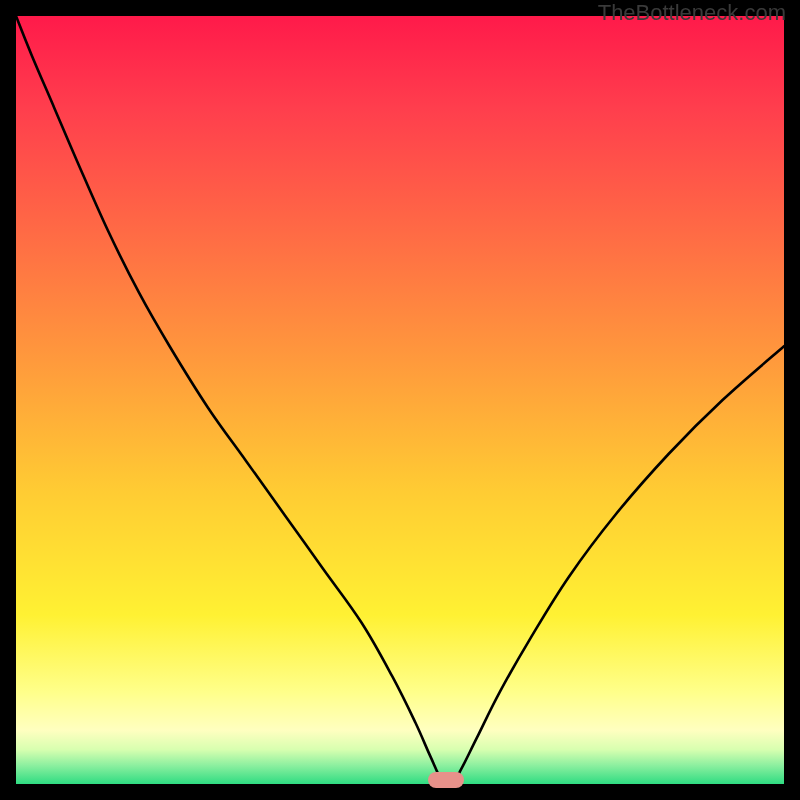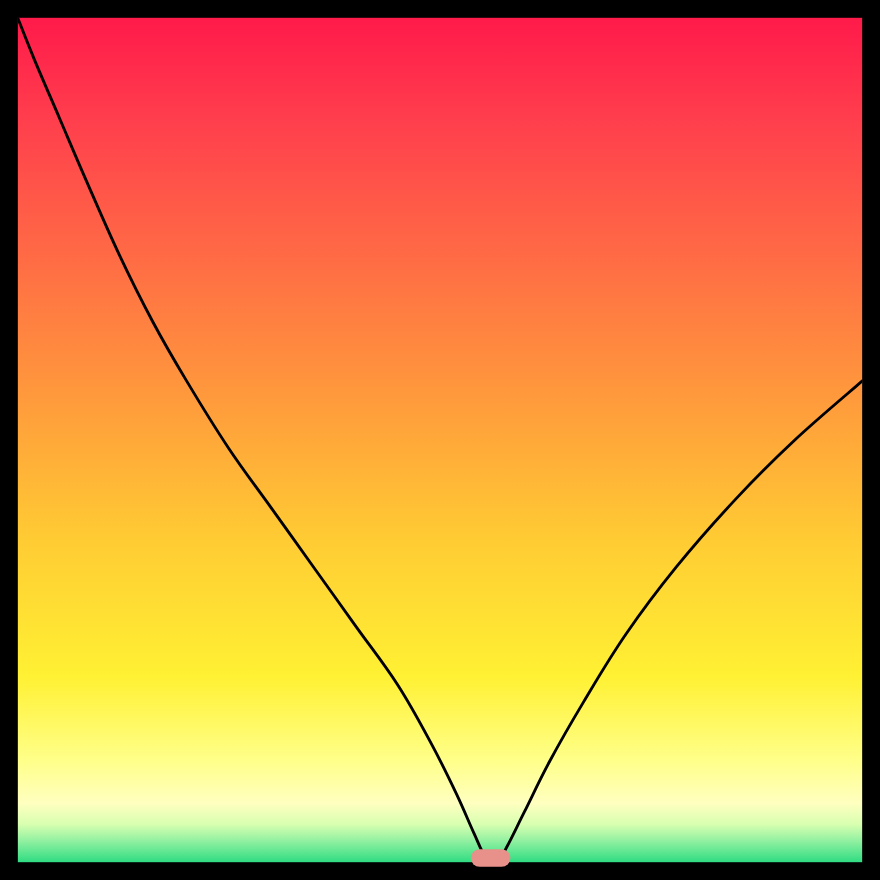--- a/index.html
+++ b/index.html
@@ -56,13 +56,14 @@
             <stop offset="95.5%" stop-color="#d8ffb0"></stop>
             <stop offset="97.5%" stop-color="#8ff0a0"></stop>
             <stop offset="100%" stop-color="#2fdc82"></stop>
           </linearGradient>
       </defs>
       <rect id="bg-rect" x="0" y="0" width="768" height="768" fill="url(#bg-grad)"></rect>
       <path id="curve-path" fill="none" stroke="#000" stroke-width="2.6" stroke-linejoin="round" stroke-linecap="round" d="M 0.00 0.00 C 2.76 6.91, 8.45 21.81, 15.36 38.40 C 22.27 54.99, 30.11 72.81, 38.40 92.16 C 46.69 111.51, 51.76 123.80, 61.44 145.92 C 71.12 168.04, 81.10 191.54, 92.16 215.04 C 103.22 238.54, 111.82 255.74, 122.88 276.48 C 133.94 297.22, 141.16 309.50, 153.60 330.24 C 166.04 350.98, 178.18 370.94, 192.00 391.68 C 205.82 412.42, 216.58 426.09, 230.40 445.44 C 244.22 464.79, 254.98 479.85, 268.80 499.20 C 282.62 518.55, 293.38 533.61, 307.20 552.96 C 321.02 572.31, 333.16 587.37, 345.60 606.72 C 358.04 626.07, 366.64 642.51, 376.32 660.48 C 386.00 678.45, 392.45 692.04, 399.36 706.56 C 406.27 721.08, 409.88 730.75, 414.72 741.12 C 419.56 751.49, 422.09 760.01, 426.24 764.16 C 430.39 768.31, 434.30 766.23, 437.76 764.16 C 441.22 762.09, 441.29 760.24, 445.44 752.64 C 449.59 745.04, 453.89 735.74, 460.80 721.92 C 467.71 708.10, 474.16 693.81, 483.84 675.84 C 493.52 657.87, 502.12 642.82, 514.56 622.08 C 527.00 601.34, 537.75 582.76, 552.96 560.64 C 568.17 538.52, 581.07 521.32, 599.04 499.20 C 617.01 477.08, 633.45 458.50, 652.80 437.76 C 672.15 417.02, 685.82 403.35, 706.56 384.00 C 727.30 364.65, 756.94 339.92, 768.00 330.24"></path>
     </svg>
     <div id="marker" class="marker" style="left: 412.08px; top: 756px;"></div>
   </div>
+  <div class="attribution">TheBottleneck.com</div>
 </div>
 
 </body></html>

